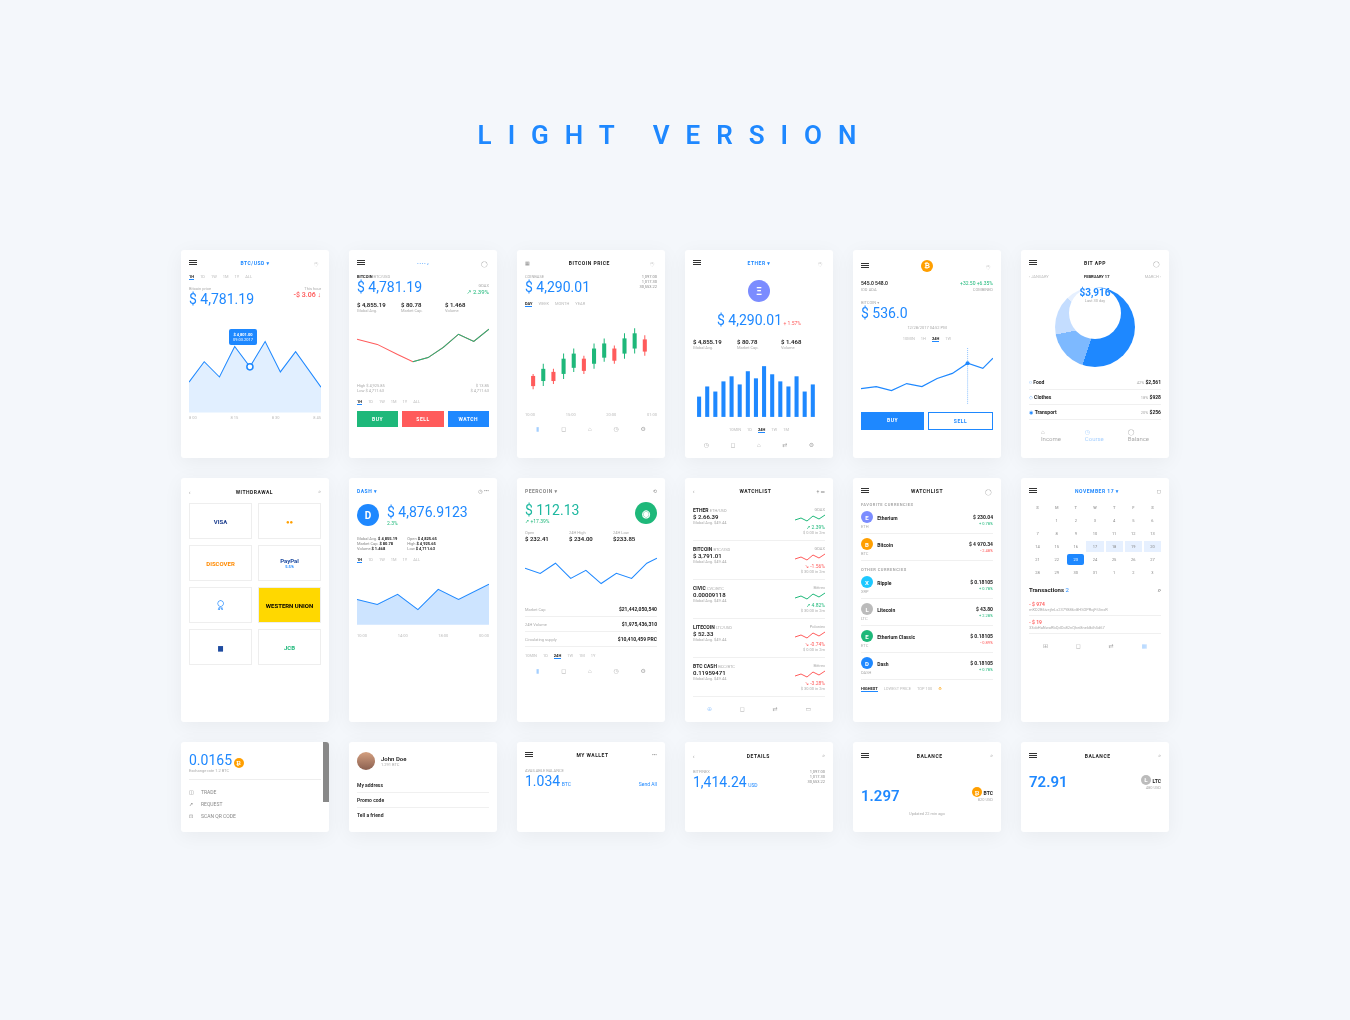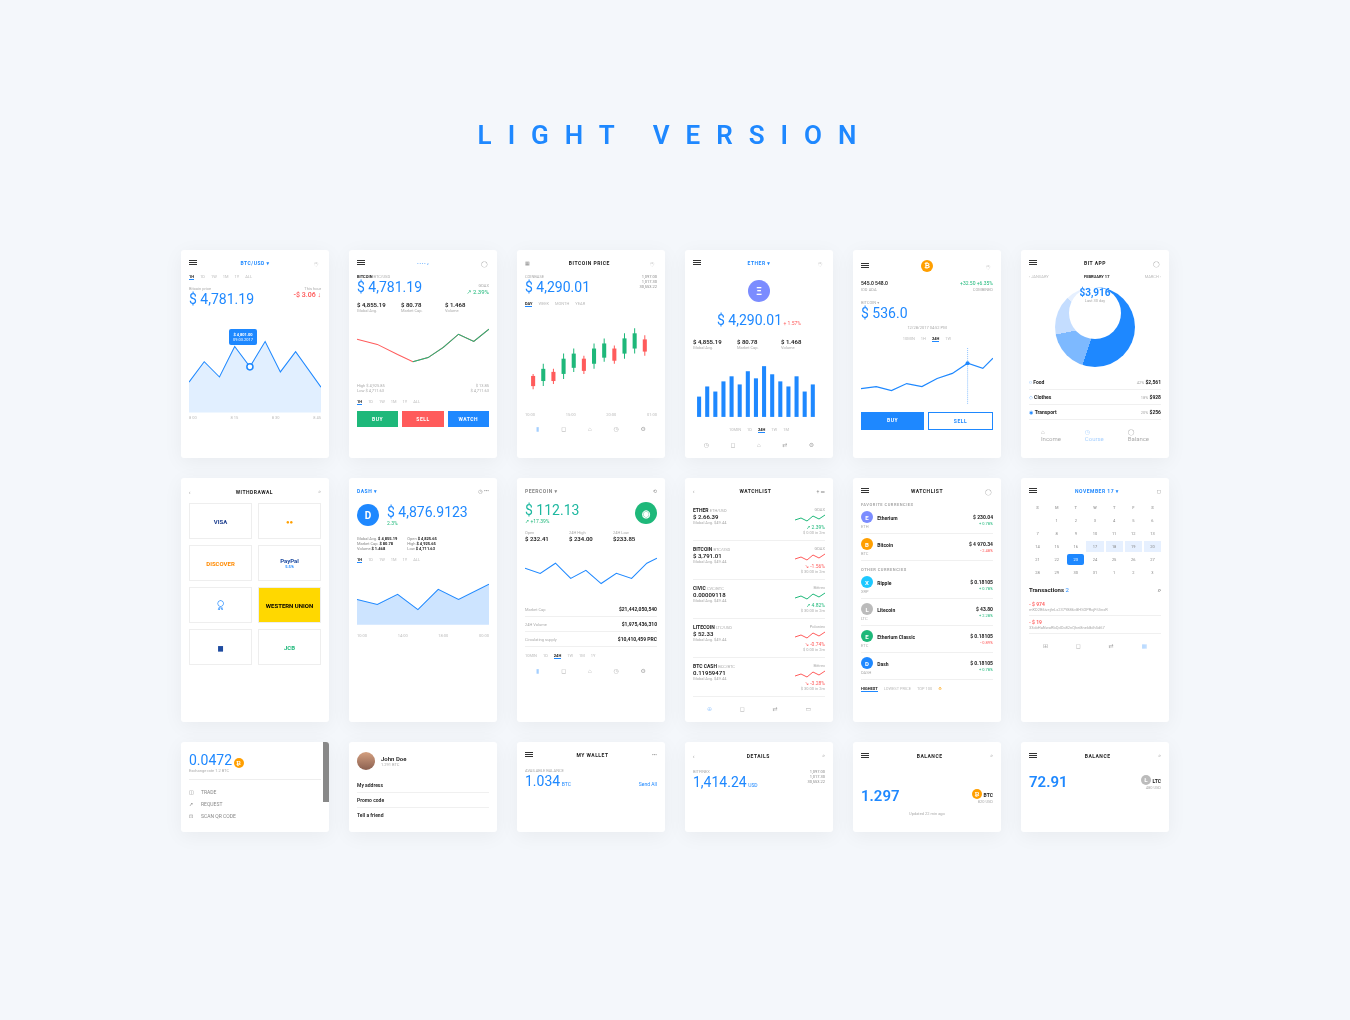--- a/index.html
+++ b/index.html
@@ -719,21 +719,21 @@
   <div class="footer-nav">
         <span>⊞</span>
         <span>◻</span>
         <span>⇄</span>
         <span style="color:#1e88ff">▦</span>
       </div>
 </div>
 
 <div class="card short">
   <div style="border-bottom:1px solid #eee;padding-bottom:6px;margin-bottom:6px;position:relative">
-    <span class="big-price">0.0472</span> <span class="coin-circle" style="width:10px;height:10px;background:#ff9f00;font-size:6px">₿</span>
+    <span class="big-price">0.0165</span> <span class="coin-circle" style="width:10px;height:10px;background:#ff9f00;font-size:6px">₿</span>
     <div class="small">Exchange rate 1.2 BTC</div>
     <div style="position:absolute;right:-8px;top:-10px;width:6px;height:60px;background:#888"></div>
   </div>
   <div id="c13menu">
         <div style="font-size:5px;padding:3px 0;color:#888"><span style="display:inline-block;width:12px">◫</span>TRADE</div>
         <div style="font-size:5px;padding:3px 0;color:#888"><span style="display:inline-block;width:12px">↗</span>REQUEST</div>
         <div style="font-size:5px;padding:3px 0;color:#888"><span style="display:inline-block;width:12px">⊡</span>SCAN QR CODE</div>
       </div>
 </div>
 
@@ -783,21 +783,21 @@
         </div>
   </div>
 </div>
 
 <div class="card short">
   <div class="hdr">
         <span class="ic menu-ic"></span>
         <span class="mid dark">BALANCE</span>
         <span>⌕</span>
       </div>
-  <div style="display:flex;justify-content:space-between;align-items:center;margin-top:28px">
+  <div style="display:flex;justify-content:space-between;margin-top:28px">
     <div><span style="font-size:15px;font-weight:600;color:#1e88ff">1.297</span></div>
     <div style="text-align:right">
           <div><span class="coin-circle" style="width:10px;height:10px;background:#ff9f00;font-size:6px">₿</span> <span style="font-size:5px;font-weight:700">BTC</span></div>
           <div class="small">820 USD</div>
         </div>
   </div>
   <div class="small" style="text-align:center;margin-top:6px">Updated 22 min ago</div>
 </div>
 
 <div class="card short">

